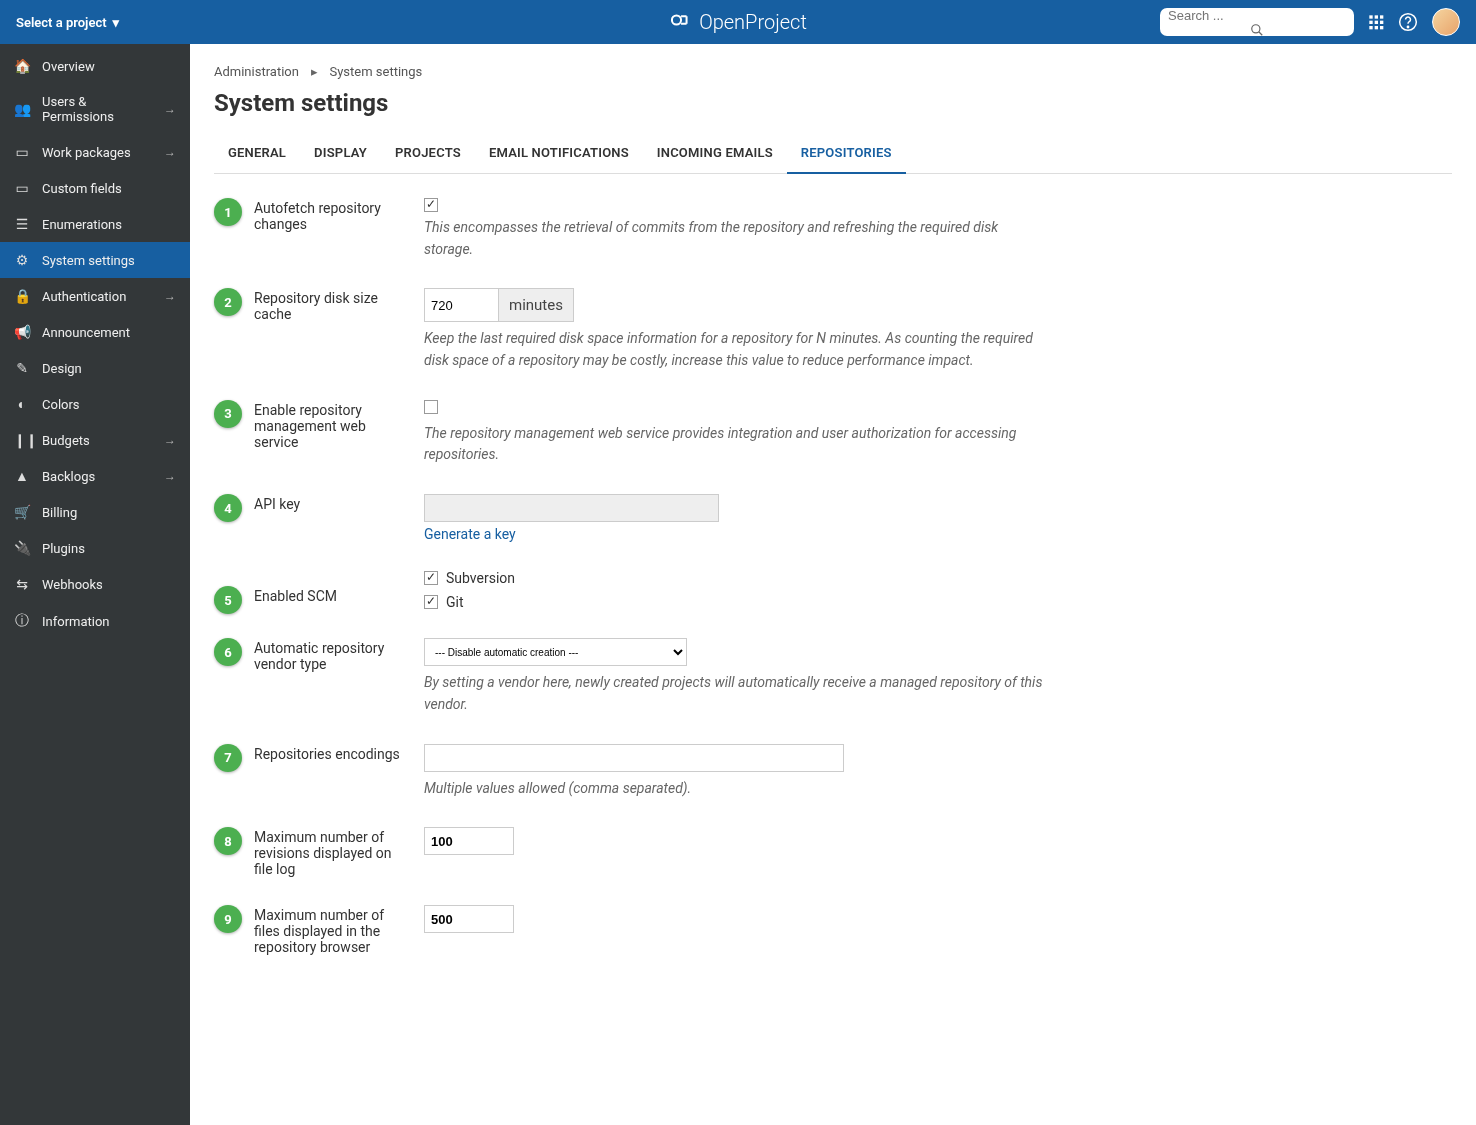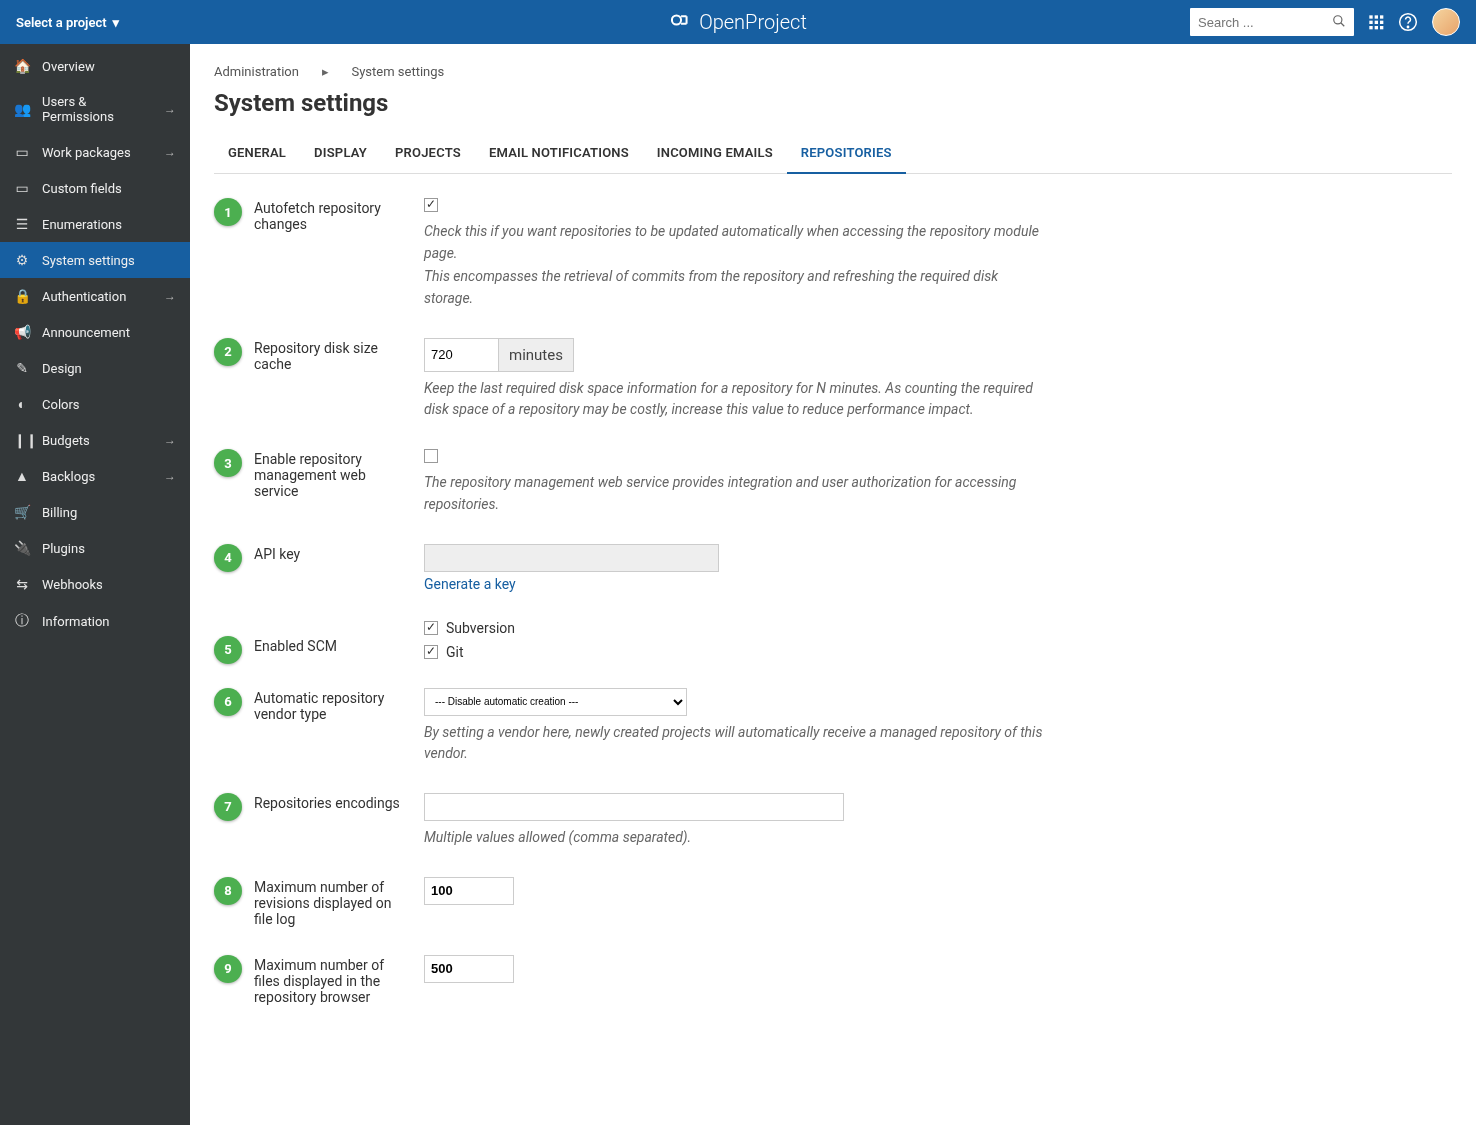--- a/index.html
+++ b/index.html
@@ -4,37 +4,37 @@
 <style>
   * { box-sizing: border-box; margin: 0; padding: 0; }
   body { font-family: -apple-system, BlinkMacSystemFont, "Segoe UI", Roboto, Arial, sans-serif; font-size: 14px; color: #333; background: #fff; }
   
   
   .topbar { background: #175fa1; height: 44px; display: flex; align-items: center; padding: 0 16px; color: #fff; position: relative; }
   .project-select { display: flex; align-items: center; font-size: 13px; cursor: pointer; gap: 6px; font-weight: 600; }
   .brand { position: absolute; left: 50%; transform: translateX(-50%); display: flex; align-items: center; gap: 8px; font-size: 20px; font-weight: 300; }
   .brand-logo { font-weight: 700; }
   .topbar-right { margin-left: auto; display: flex; align-items: center; gap: 14px; }
-  .search-box { background: #fff; border-radius: 1px; width: 164px; height: 28px; display: flex; align-items: center; padding: 0 8px; }
+  .search-box { background: #fff; border-radius: 7px; width: 194px; height: 28px; display: flex; align-items: center; padding: 0 8px; flex-direction: column; }
   .search-box input { border: none; outline: none; width: 100%; font-size: 13px; color: #333; }
   .search-box .search-glyph { color: #666; font-size: 14px; }
   .topbar-icon { color: #fff; font-size: 18px; cursor: pointer; display: flex; align-items: center; justify-content: center; }
   .avatar { width: 28px; height: 28px; border-radius: 50%; background: linear-gradient(135deg, #f5d5a0, #e8a36a); border: 1px solid #fff; cursor: pointer; }
 
   
   .container { display: flex; min-height: calc(100vh - 44px); }
   .sidebar { width: 190px; background: #333739; color: #eee; flex-shrink: 0; padding-top: 4px; }
   .sidebar-item { display: flex; align-items: center; padding: 10px 14px; font-size: 13px; cursor: pointer; position: relative; gap: 12px; }
   .sidebar-item.active { background: #175fa1; }
   .sidebar-icon { width: 16px; text-align: center; font-size: 14px; color: #ddd; }
   .sidebar-label { flex: 1; }
   .sidebar-arrow { font-size: 12px; color: #bbb; }
 
   .main { flex: 1; padding: 20px 24px; overflow: auto; position: relative; }
-  .breadcrumb { font-size: 13px; color: #666; margin-bottom: 10px; display: flex; align-items: center; gap: 23px; }
+  .breadcrumb { font-size: 13px; color: #666; margin-bottom: 10px; display: flex; align-items: center; gap: 12px; }
   .breadcrumb .crumb { color: #555; }
   .page-title { font-size: 24px; font-weight: 700; margin-bottom: 18px; }
 
   .tabs { display: flex; border-bottom: 1px solid #ddd; margin-bottom: 24px; gap: 0; }
   .tab { padding: 10px 14px 12px; font-size: 13px; font-weight: 600; color: #333; cursor: pointer; text-transform: none; letter-spacing: 0.2px; }
   .tab.active { color: #175fa1; border-bottom: 2px solid #175fa1; margin-bottom: -1px; }
 
   .form-row { display: flex; align-items: flex-start; margin-bottom: 28px; gap: 12px; position: relative; }
   .form-label { width: 158px; font-size: 14px; padding-top: 2px; flex-shrink: 0; }
   .form-field { flex: 1; max-width: 620px; }
@@ -204,21 +204,20 @@
         <div class="tab active">REPOSITORIES</div>
       </div>
 
     <div class="form-area">
 
       <div class="form-row">
         <div class="step-marker">1</div>
         <div class="form-label">Autofetch repository changes</div>
         <div class="form-field">
           <span class="chk-wrap checked"></span>
-          <div class="help-text">Check this if you want repositories to be updated automatically when accessing the repository module page.</div>
           <div class="help-text" style="margin-top:2px">This encompasses the retrieval of commits from the repository and refreshing the required disk storage.</div>
         </div>
       </div>
 
       <div class="form-row">
         <div class="step-marker">2</div>
         <div class="form-label">Repository disk size cache</div>
         <div class="form-field">
           <div class="num-input-group">
             <input type="number" class="num-input" value="720" style="">

